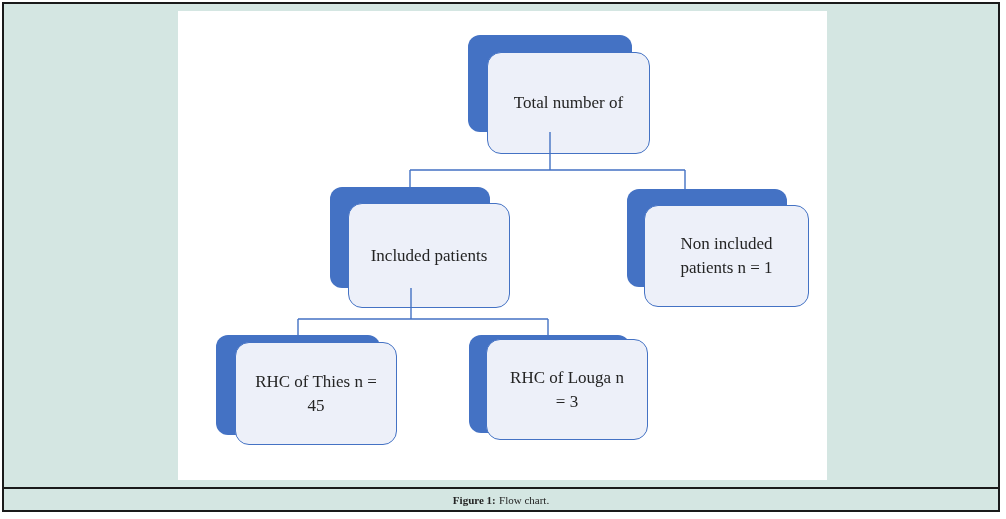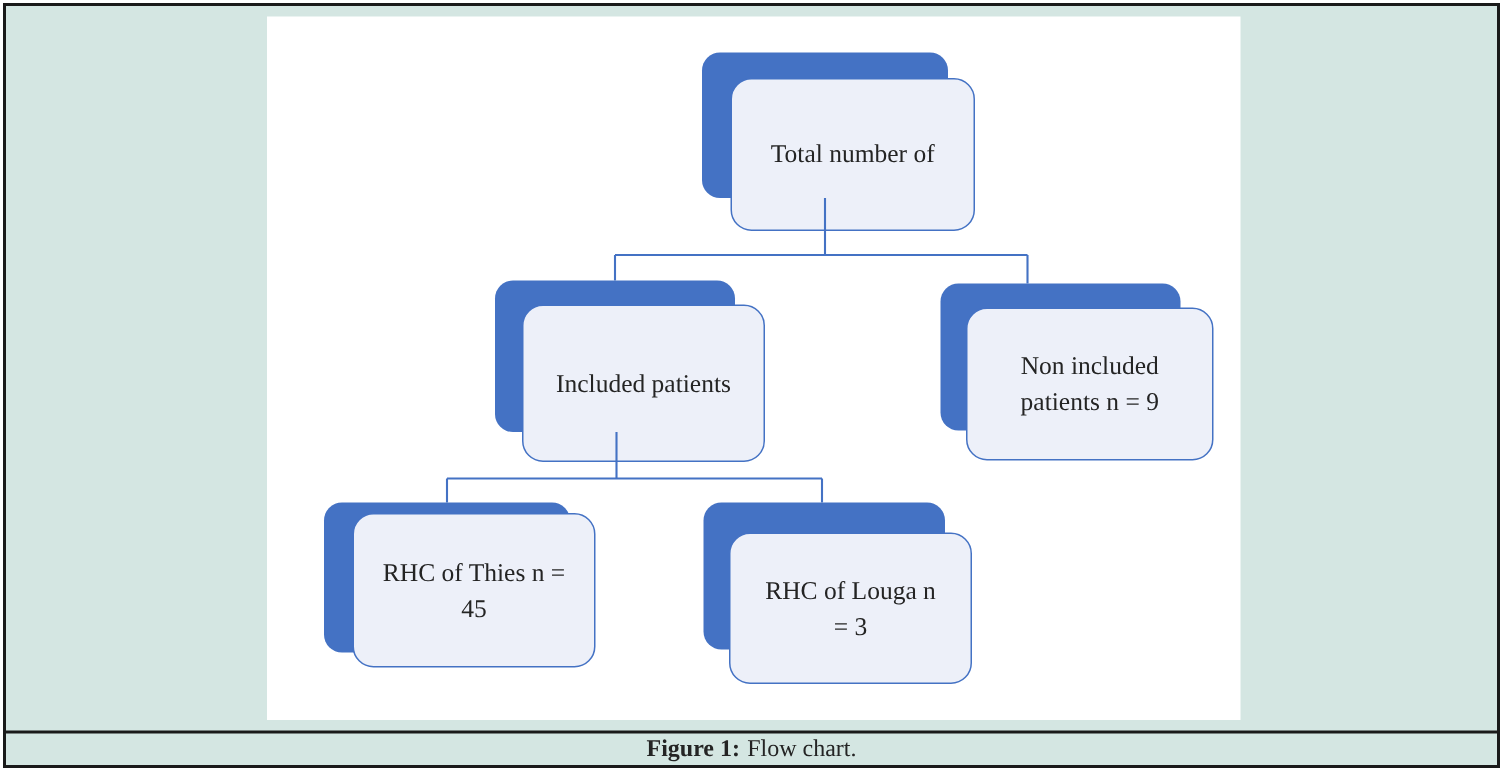--- a/index.html
+++ b/index.html
@@ -22,21 +22,21 @@
 
   
   .caption-bar {
     position: absolute;
     left: 0; right: 0; bottom: 0;
     height: 23px;
     border-top: 2px solid var(--frame-border, #1a1a1a);
     display: flex;
     align-items: center;
     justify-content: center;
-    font-size: 16px;
+    font-size: 11px;
     color: var(--text, #242424);
   }
   .caption-label { font-weight: bold; }
   .caption-text { margin-left: 0.3em; text-align: right; }
 
   
   .page {
     position: absolute;
     left: 178px; top: 11px;
     width: 649px; height: 469px;
@@ -105,38 +105,38 @@
       <span>Included patients</span>
     </div>
   </div>
 </div>
 
 <div class="node" style="left:605px; top:189px; width:182px; height:118px;margin-left:22px;">
   <div class="back" style="left:0; top:0; width:160px; height:98px;"></div>
   <div class="front" style="left:17px; top:16px; width:165px; height:102px;">
     <div class="txt">
       <span>Non included</span>
-      <span>patients n = 9</span>
+      <span>patients n = 1</span>
     </div>
   </div>
 </div>
 
 <div class="node" style="left:216px; top:335px; width:181px; height:120px;">
   <div class="back" style="left:0; top:0; width:164px; height:100px;"></div>
   <div class="front" style="left:19px; top:7px; width:162px; height:103px;text-align:center;">
     <div class="txt">
       <span>RHC of Thies n =</span>
       <span>45</span>
     </div>
   </div>
 </div>
 
 <div class="node" style="left:469px; top:335px; width:179px; height:118px;">
   <div class="back" style="left:0; top:0; width:161px; height:98px;"></div>
-  <div class="front" style="left:17px; top:20px; width:162px; height:101px;">
+  <div class="front" style="left:17px; top:4px; width:162px; height:101px;">
     <div class="txt">
       <span>RHC of Louga n</span>
       <span>= 3</span>
     </div>
   </div>
 </div>
 
 <svg class="connectors" viewBox="0 0 1006 519" xmlns="http://www.w3.org/2000/svg">
   <path d="M550 132 L550 170
            M410 170 L685 170

